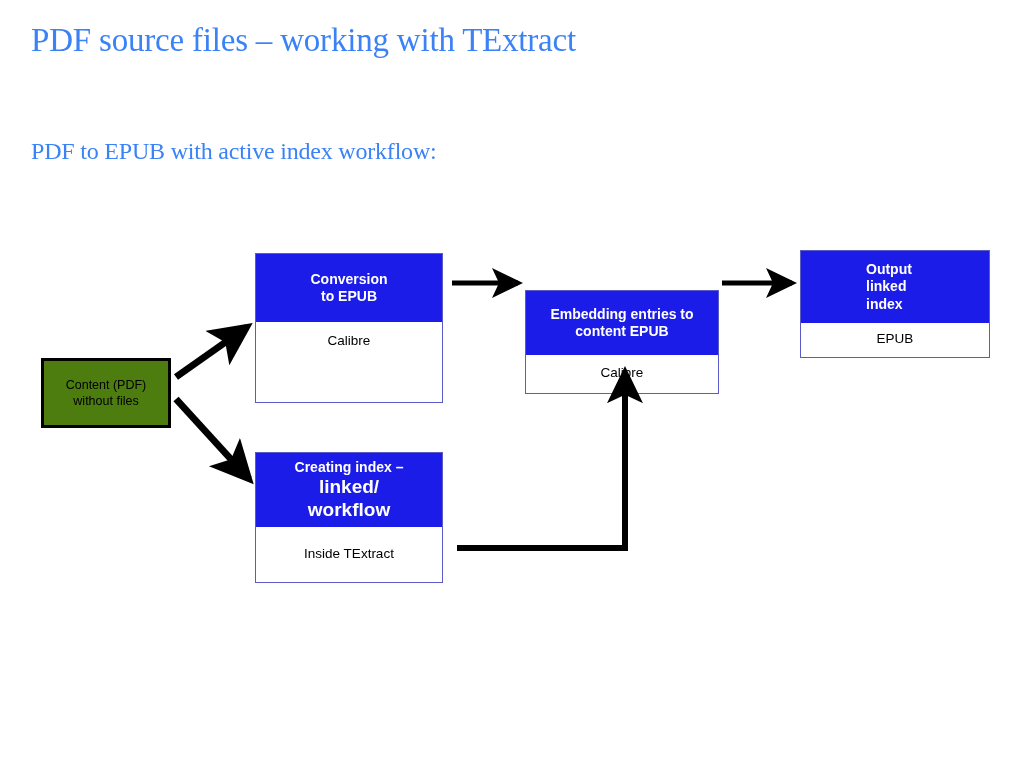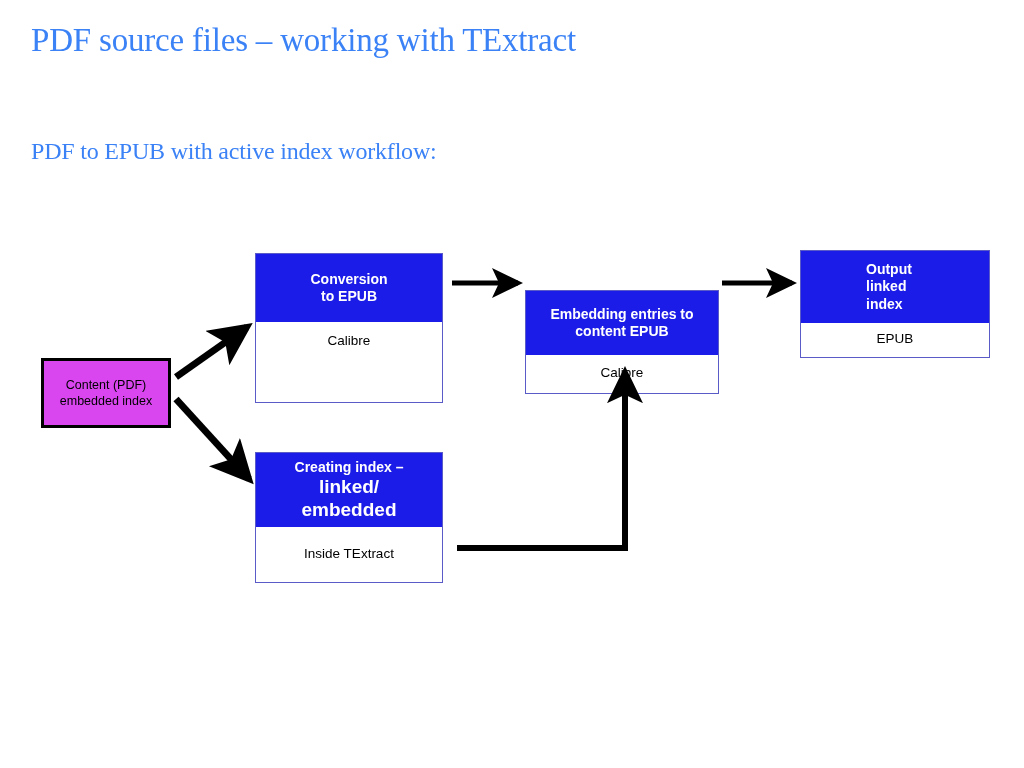--- a/index.html
+++ b/index.html
@@ -77,21 +77,21 @@
 
   
   #content-box {
     position: absolute;
     left: 41px;
     top: 358px;
     width: 130px;
     height: 70px;
     box-sizing: border-box;
     border: 3px solid #000000;
-    background: #d946ef;
+    background: #4d7c0f;
     display: flex;
     flex-direction: column;
     align-items: center;
     justify-content: center;
     font-size: 12.5px;
     line-height: 1.28;
     text-align: center;
   }
 
   
@@ -136,21 +136,21 @@
 <body>
 
 <div id="slide">
 
   <div class="heading" id="title-main">PDF source files – working with TExtract</div>
 
   <div class="heading" id="title-sub">PDF to EPUB with active index workflow:</div>
 
   <div id="content-box">
     <span>Content (PDF)</span>
-    <span>embedded index</span>
+    <span>without files</span>
   </div>
 
   <div class="flow-box" id="box-conversion">
     <div class="box-head">
       <span>Conversion</span>
       <span>to EPUB</span>
     </div>
     <div class="box-row row-1">Calibre</div>
   </div>
 
@@ -168,21 +168,21 @@
       <span>linked</span>
       <span>index</span>
     </div>
     <div class="box-row row-1">EPUB</div>
   </div>
 
   <div class="flow-box" id="box-creating">
     <div class="box-head">
       <span class="head-small">Creating index –</span>
       <span class="head-big">linked/</span>
-      <span class="head-big">embedded</span>
+      <span class="head-big">workflow</span>
     </div>
     <div class="box-row row-1">Inside TExtract</div>
   </div>
 
   <svg class="arrow-svg" style="left:0;top:0;width:1024px;height:768px;">
     <defs>
       <marker id="ah" markerWidth="8" markerHeight="8" refX="5.2" refY="3" orient="auto" markerUnits="strokeWidth">
         <path d="M0,0 L6.2,3 L0,6 L1.4,3 z" fill="#000000"></path>
       </marker>
     </defs>

